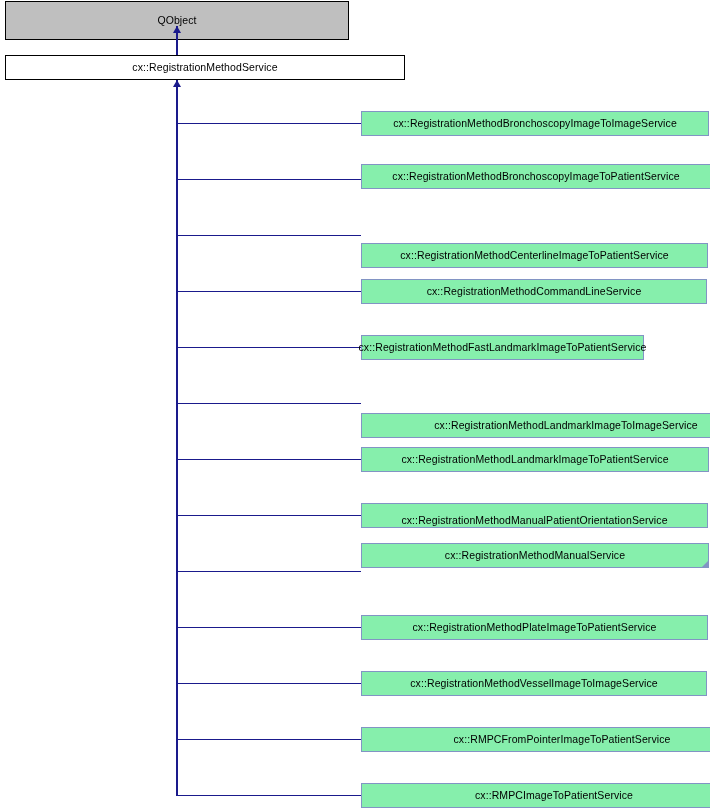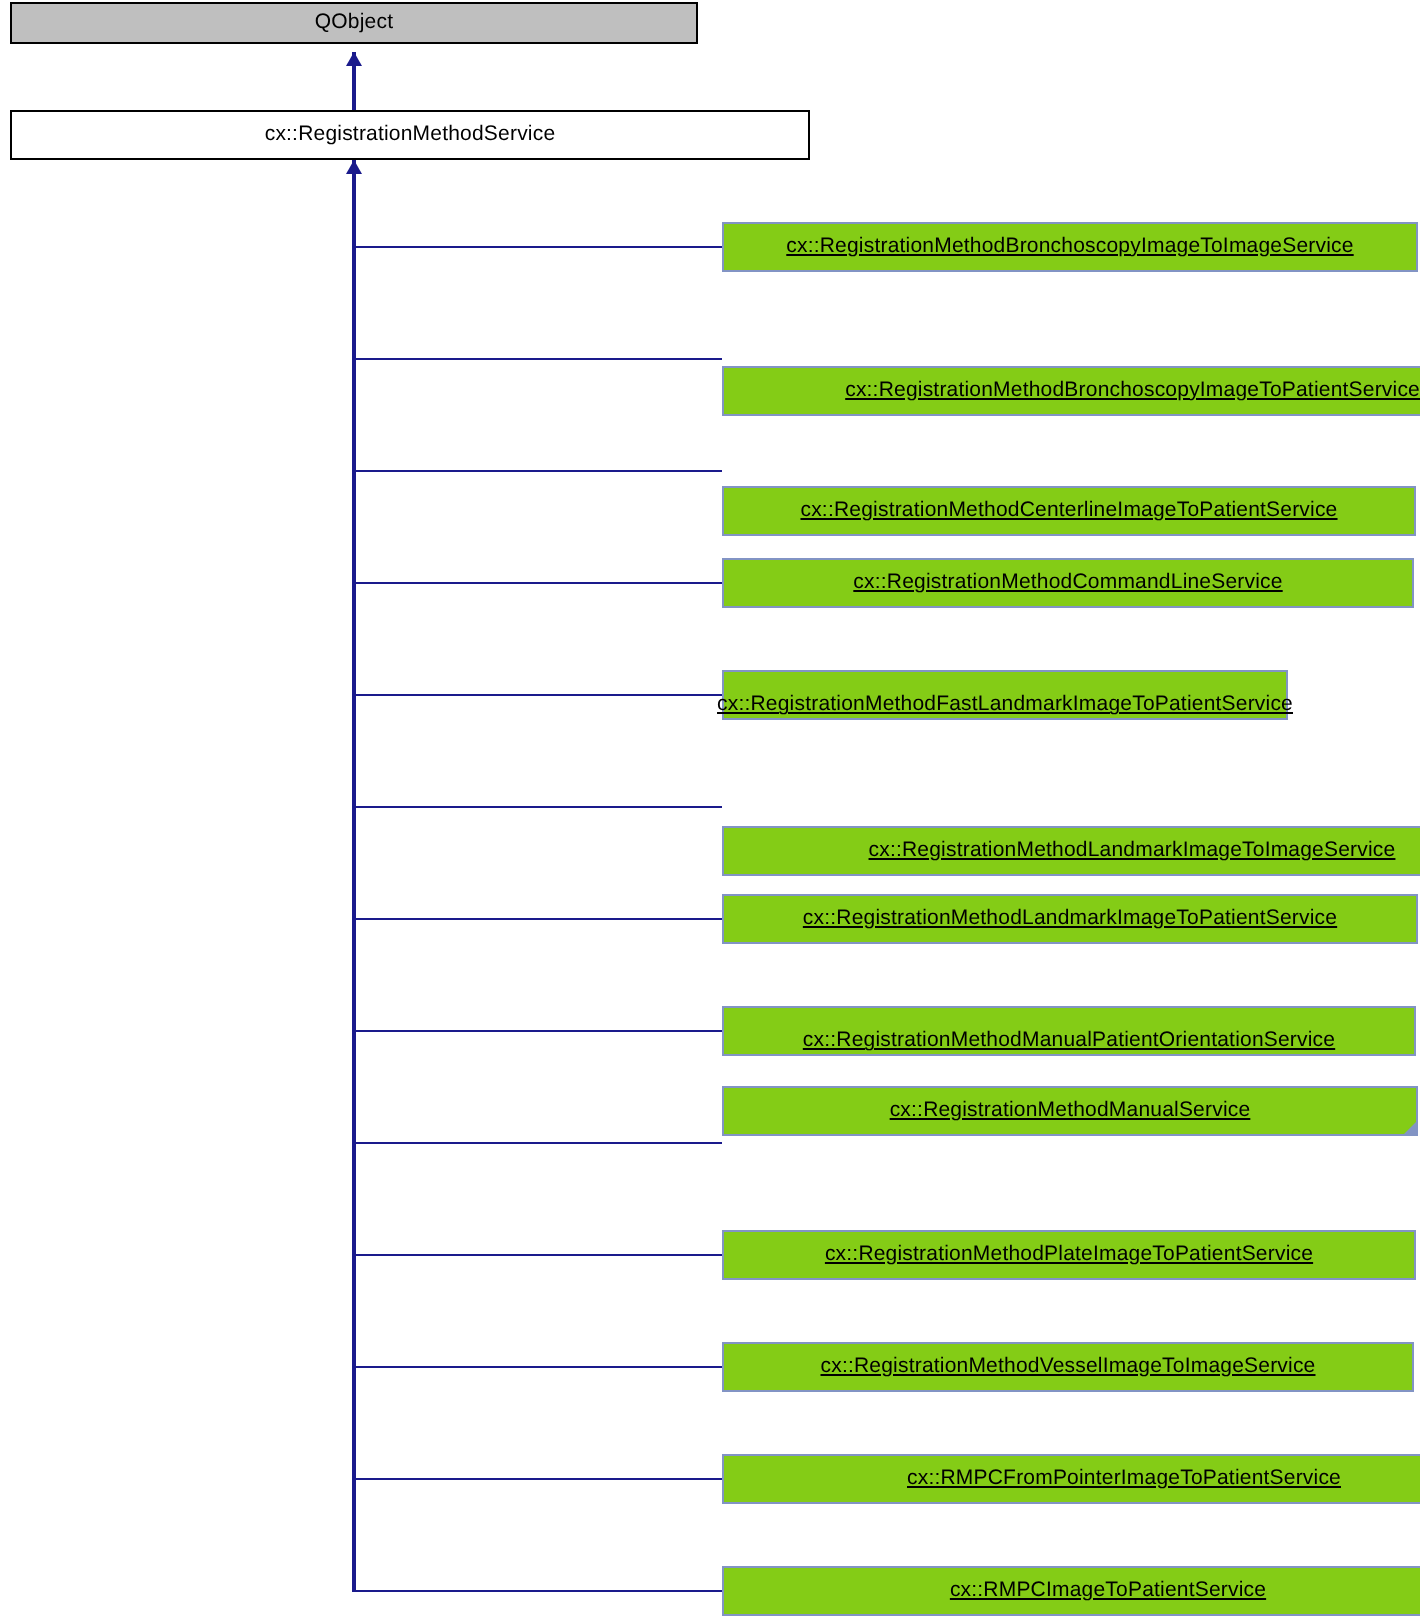--- a/index.html
+++ b/index.html
@@ -32,23 +32,22 @@
   }
   .node-root {
     background: #bfbfbf;
     border: 1px solid #000000;
   }
   .node-base {
     background: #ffffff;
     border: 1px solid #000000;
   }
   .node-child {
-    background: #84cc16;
+    background: #86efac;
     border: 1px solid #8294c4;
-    text-decoration: underline;
   }
   .node-child.has-corner::after {
     content: "";
     position: absolute;
     right: -1px;
     bottom: -1px;
     width: 0;
     height: 0;
     border-left: 8px solid transparent;
     border-bottom: 8px solid #8294c4;
@@ -66,54 +65,54 @@
     border-left: 4px solid transparent;
     border-right: 4px solid transparent;
     border-bottom: 7px solid #1a1a8c;
   }
 </style>
 </head>
 <body>
 
 <div id="diagram">
 
-  <div class="node node-root" id="node-root" style="left: 5px; top: 1px; width: 344px; height: 21px;">
+  <div class="node node-root" id="node-root" style="left: 5px; top: 1px; width: 344px; height: 39px;">
     <span>QObject</span>
   </div>
 
   <div class="edge edge-v" id="edge-root-v" style="left: 176.25px; top: 26px; height: 29px;"></div>
   <div class="arrow-up" id="arrow-root" style="left: 173px; top: 26px;"></div>
 
   <div class="node node-base" id="node-base" style="left: 5px; top: 55px; width: 400px; height: 25px;">
     <span>cx::RegistrationMethodService</span>
   </div>
 
   <div class="arrow-up" id="arrow-base" style="left: 173px; top: 80px;"></div>
 
   <div class="edge edge-v" id="trunk" style="left: 176.25px; top: 80px; height: 715.5px;"></div>
 
   <div id="children-layer">
       <div class="edge edge-h" style="left: 177px; top: 122.75px; width: 184px;"></div>
       <div class="node node-child" style="left: 361px; top: 111px; width: 348px; height: 25px;">
         <span>cx::RegistrationMethodBronchoscopyImageToImageService</span>
       </div>
       <div class="edge edge-h" style="left: 177px; top: 178.75px; width: 184px;"></div>
-      <div class="node node-child" style="left: 361px; top: 183px; width: 350px; height: 25px; justify-content: flex-end;">
+      <div class="node node-child" style="left: 361px; top: 164px; width: 350px; height: 25px;">
         <span>cx::RegistrationMethodBronchoscopyImageToPatientService</span>
       </div>
       <div class="edge edge-h" style="left: 177px; top: 234.75px; width: 184px;"></div>
       <div class="node node-child" style="left: 361px; top: 223px; width: 347px; height: 25px; margin-top: 20px;">
         <span>cx::RegistrationMethodCenterlineImageToPatientService</span>
       </div>
       <div class="edge edge-h" style="left: 177px; top: 290.75px; width: 184px;"></div>
       <div class="node node-child" style="left: 361px; top: 279px; width: 346px; height: 25px;">
         <span>cx::RegistrationMethodCommandLineService</span>
       </div>
       <div class="edge edge-h" style="left: 177px; top: 346.75px; width: 184px;"></div>
-      <div class="node node-child" style="left: 361px; top: 335px; width: 283px; height: 25px; align-items: flex-end;">
+      <div class="node node-child" style="left: 361px; top: 335px; width: 283px; height: 25px;">
         <span>cx::RegistrationMethodFastLandmarkImageToPatientService</span>
       </div>
       <div class="edge edge-h" style="left: 177px; top: 402.75px; width: 184px;"></div>
       <div class="node node-child" style="left: 361px; top: 413px; width: 410px; height: 25px;">
         <span>cx::RegistrationMethodLandmarkImageToImageService</span>
       </div>
       <div class="edge edge-h" style="left: 177px; top: 458.75px; width: 184px;"></div>
       <div class="node node-child" style="left: 361px; top: 447px; width: 348px; height: 25px;">
         <span>cx::RegistrationMethodLandmarkImageToPatientService</span>
       </div>

